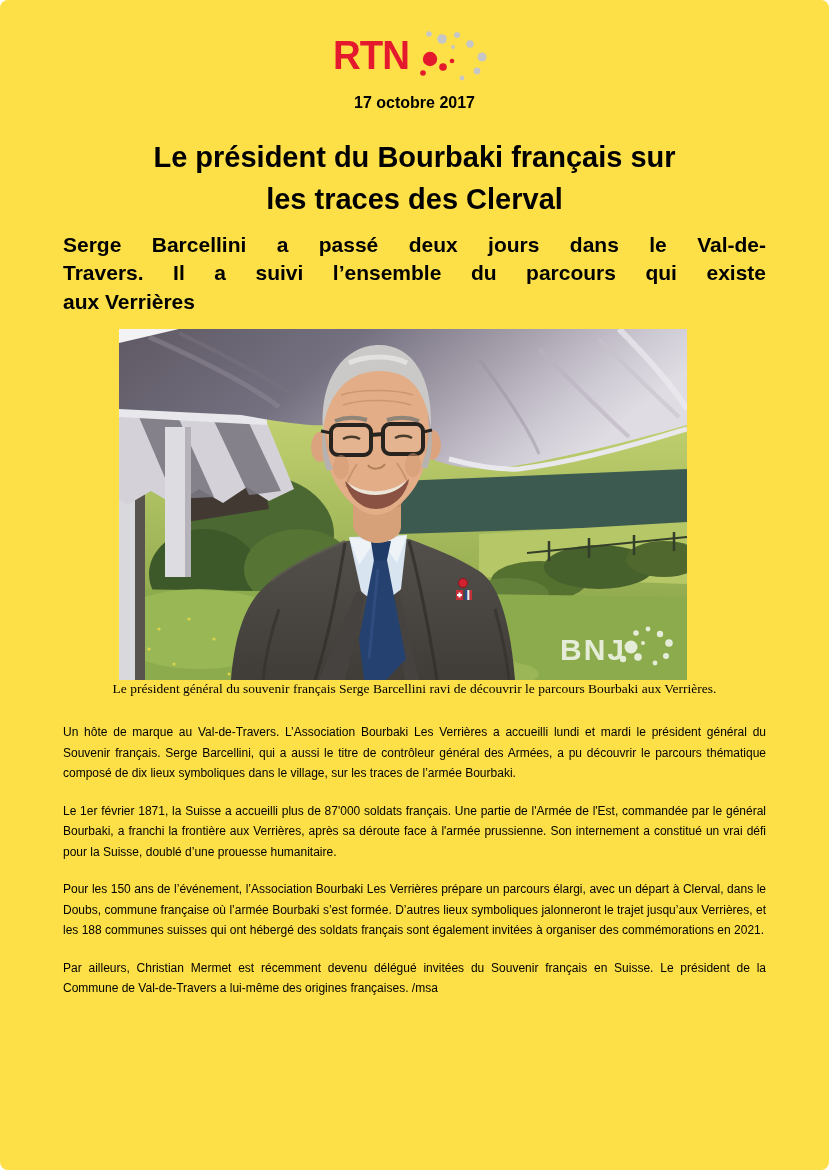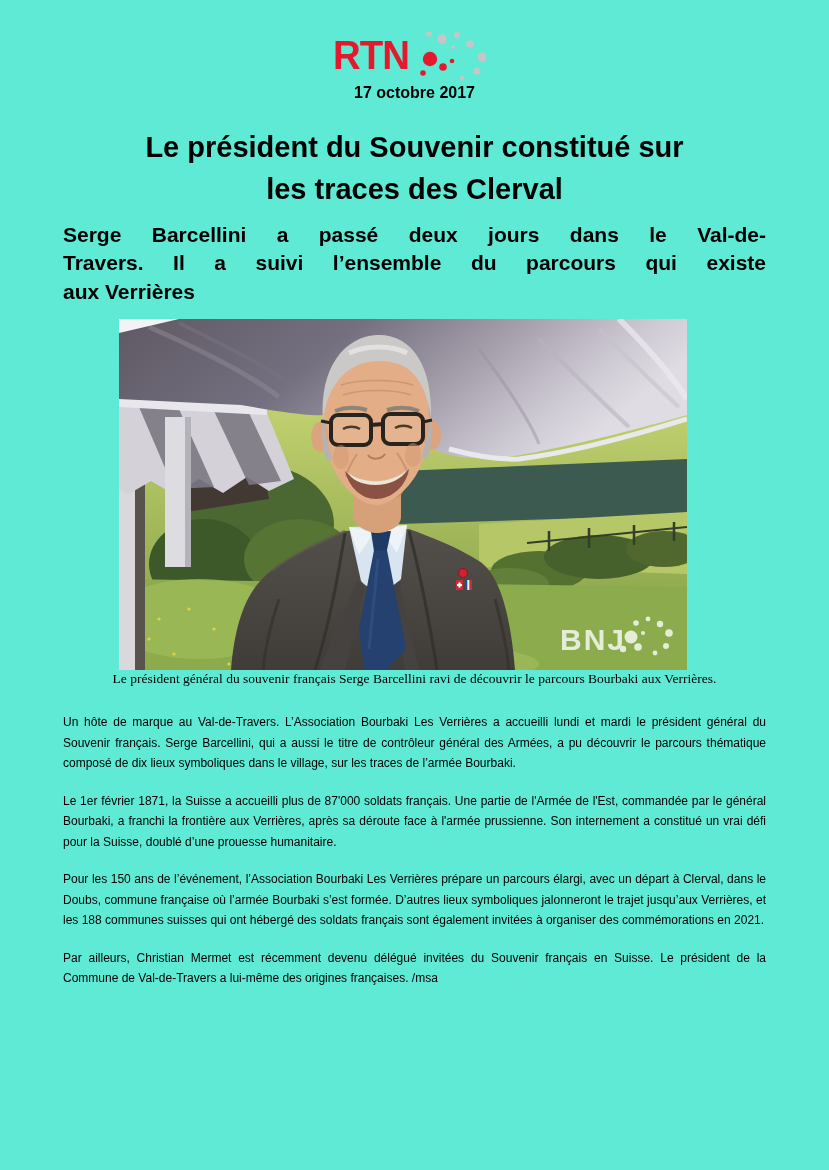--- a/index.html
+++ b/index.html
@@ -1,27 +1,27 @@
 <!DOCTYPE html>
 <html><head>
 <meta charset="utf-8">
 <style>
   html,body { margin:0; padding:0; background:#ffffff; }
   .page {
-    position:relative; width:829px; height:1170px; background:#5eead4;
+    position:relative; width:829px; height:1170px; background:#fde047;
     font-family:"Liberation Sans", sans-serif; color:#000;
-    box-sizing:border-box; padding:26px 63px 0; overflow:hidden;
+    box-sizing:border-box; padding:26px 63px 0; overflow:hidden;border-radius:8px;
   }
   header { text-align:center; }
   .logo { display:inline-flex; align-items:center; gap:3px; height:58px; }
   .logo-text {
     font-size:40px; font-weight:bold; color:#e5192d; line-height:1;
     letter-spacing:-1px; transform:scaleX(0.96); transform-origin:left center;
   }
-  .date { text-align:center; font-weight:bold; font-size:16px; margin-top:0; line-height:18px; }
+  .date { text-align:center; font-weight:bold; font-size:16px; margin-top:10px; line-height:18px; }
   .title { margin-top:24px; text-align:center; font-weight:bold; font-size:29px; line-height:42px; }
   .subtitle { margin-top:11px; font-weight:bold; font-size:21px; line-height:28.4px; }
   .subtitle .line { text-align:justify; text-align-last:justify; }
   .subtitle .line.last { text-align:justify; text-align-last:left; }
   figure.photo { margin:13px 0 0 56px; padding:0; width:568px; height:351px;text-decoration:underline; }
   figure.photo svg { display:block; }
   .caption {
     text-align:center;
     font-family:"Liberation Serif", serif; font-size:13.5px; line-height:17px;
   }
@@ -48,21 +48,21 @@
         <circle cx="14" cy="32" r="7.2" fill="#e5192d"></circle>
         <circle cx="27" cy="40" r="3.8" fill="#e5192d"></circle>
         <circle cx="7" cy="46" r="2.8" fill="#e5192d"></circle>
         <circle cx="36" cy="34" r="2.3" fill="#e5192d"></circle>
       </svg>
     </div>
     <div class="date">17 octobre 2017</div>
   </header>
 
   <h1 class="title" style="margin-bottom:0;">
-    <div>Le président du Souvenir constitué sur</div>
+    <div>Le président du Bourbaki français sur</div>
     <div>les traces des Clerval</div>
   </h1>
 
   <h2 class="subtitle" style="margin-bottom:0;">
     <div class="line">Serge Barcellini a passé deux jours dans le Val-de-</div>
     <div class="line">Travers. Il a suivi l’ensemble du parcours qui existe</div>
     <div class="line last">aux Verrières</div>
   </h2>
 
   <figure class="photo">

